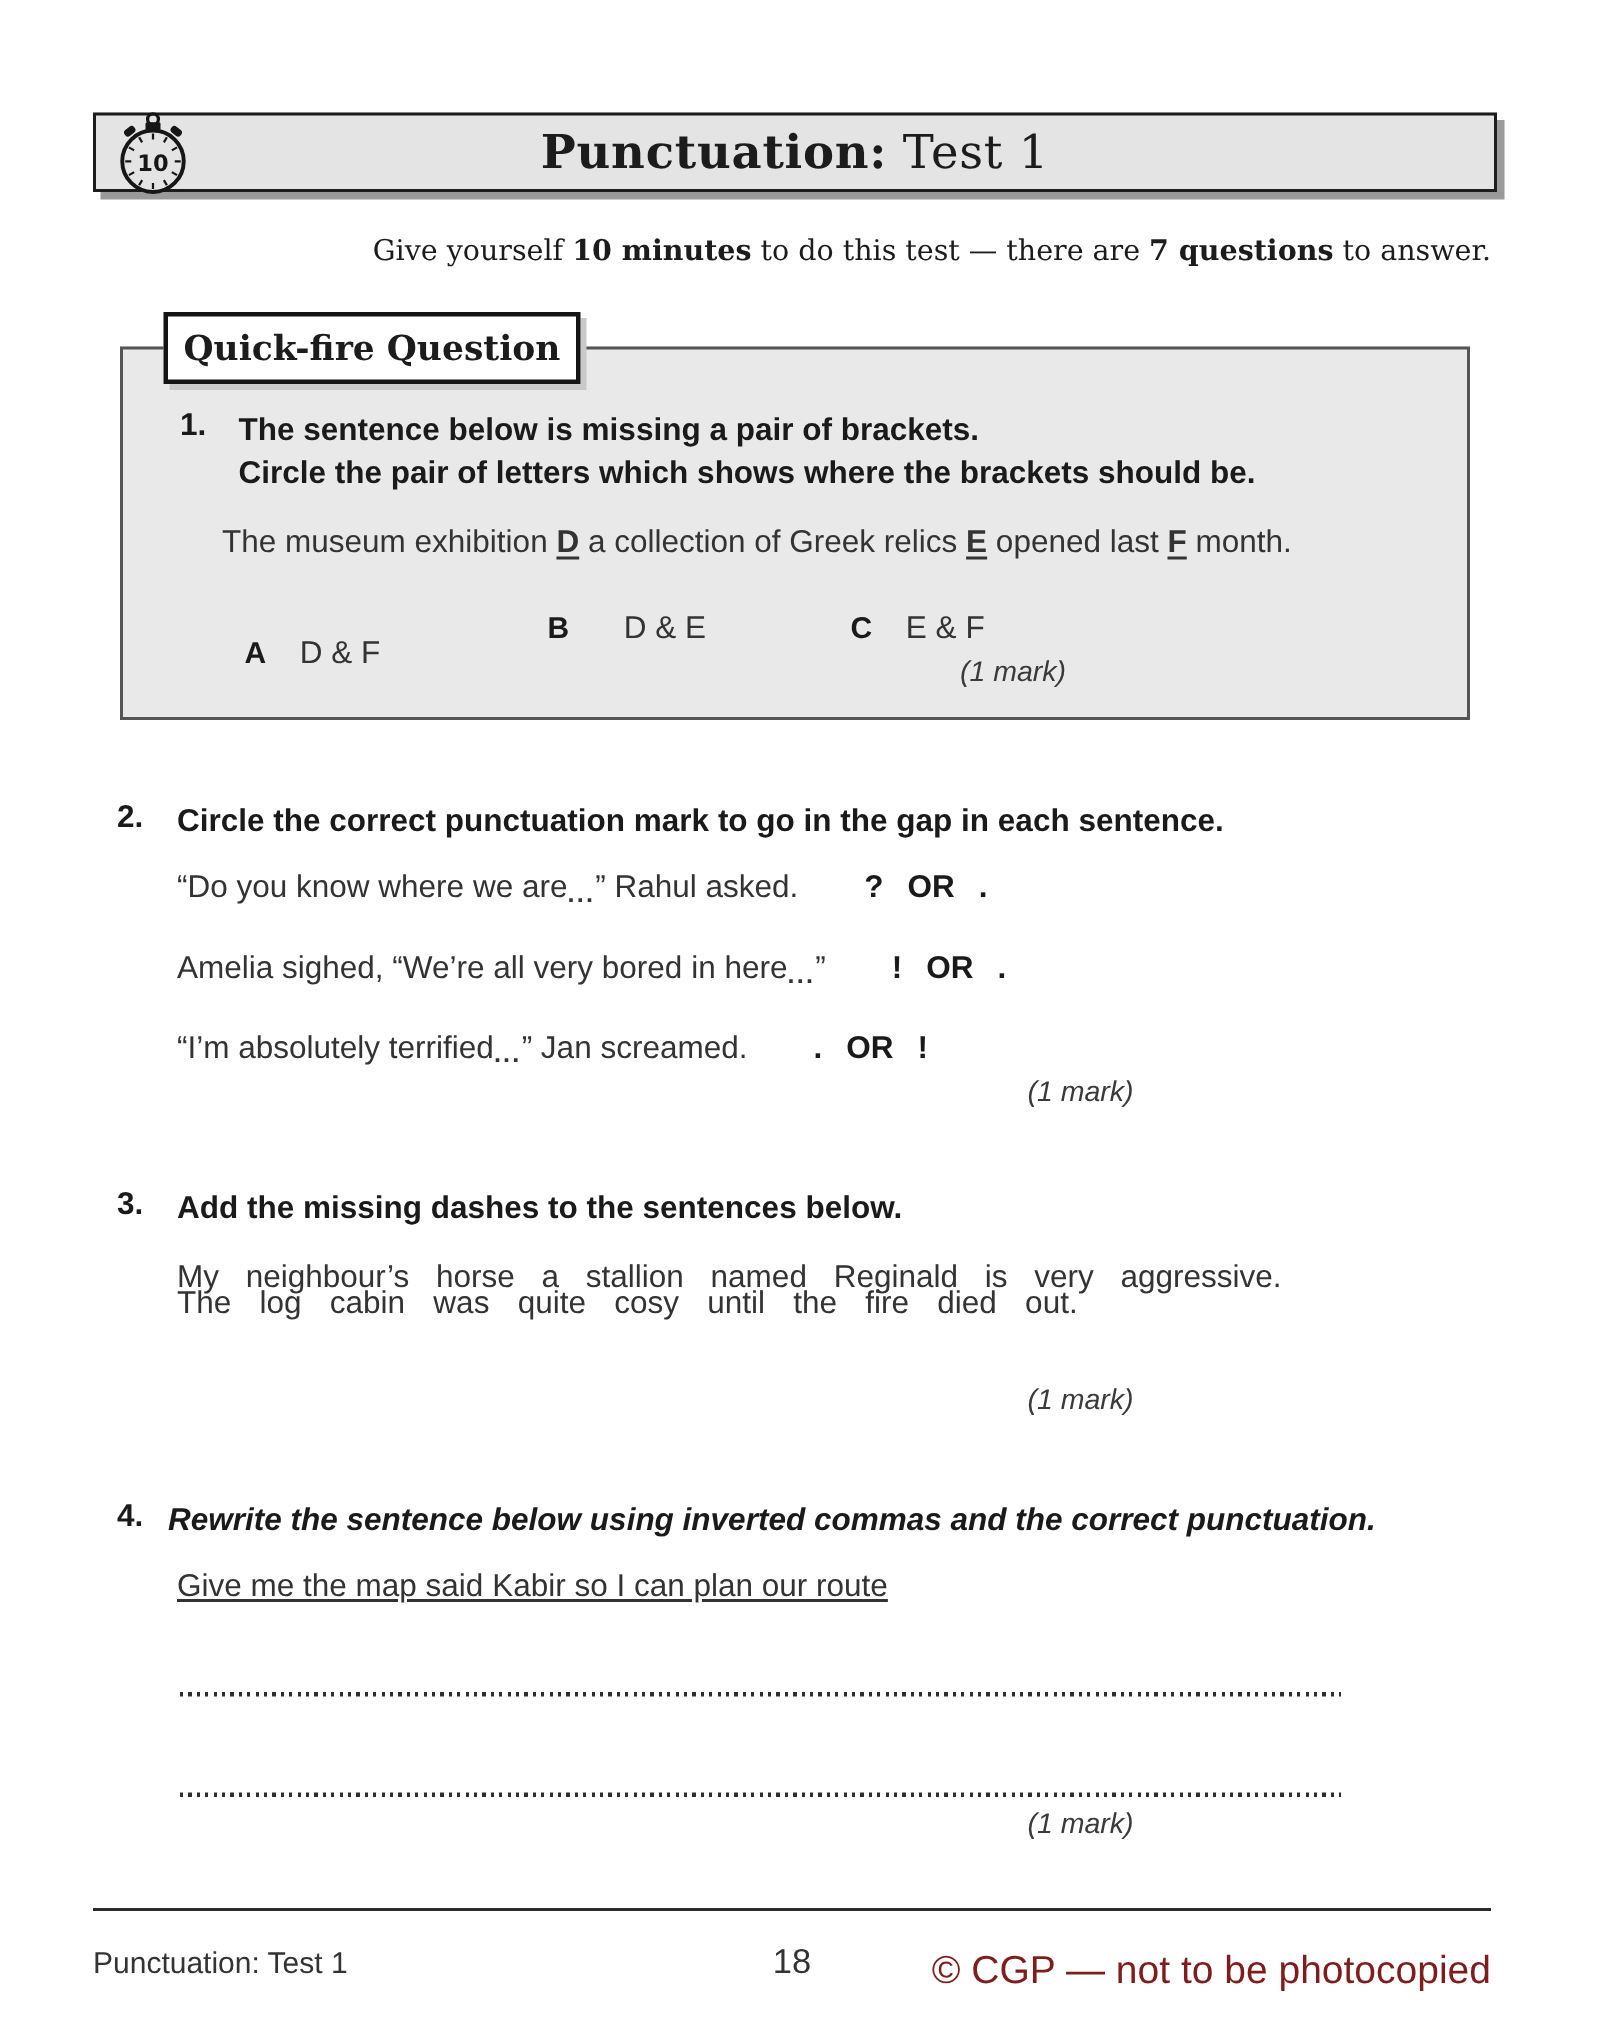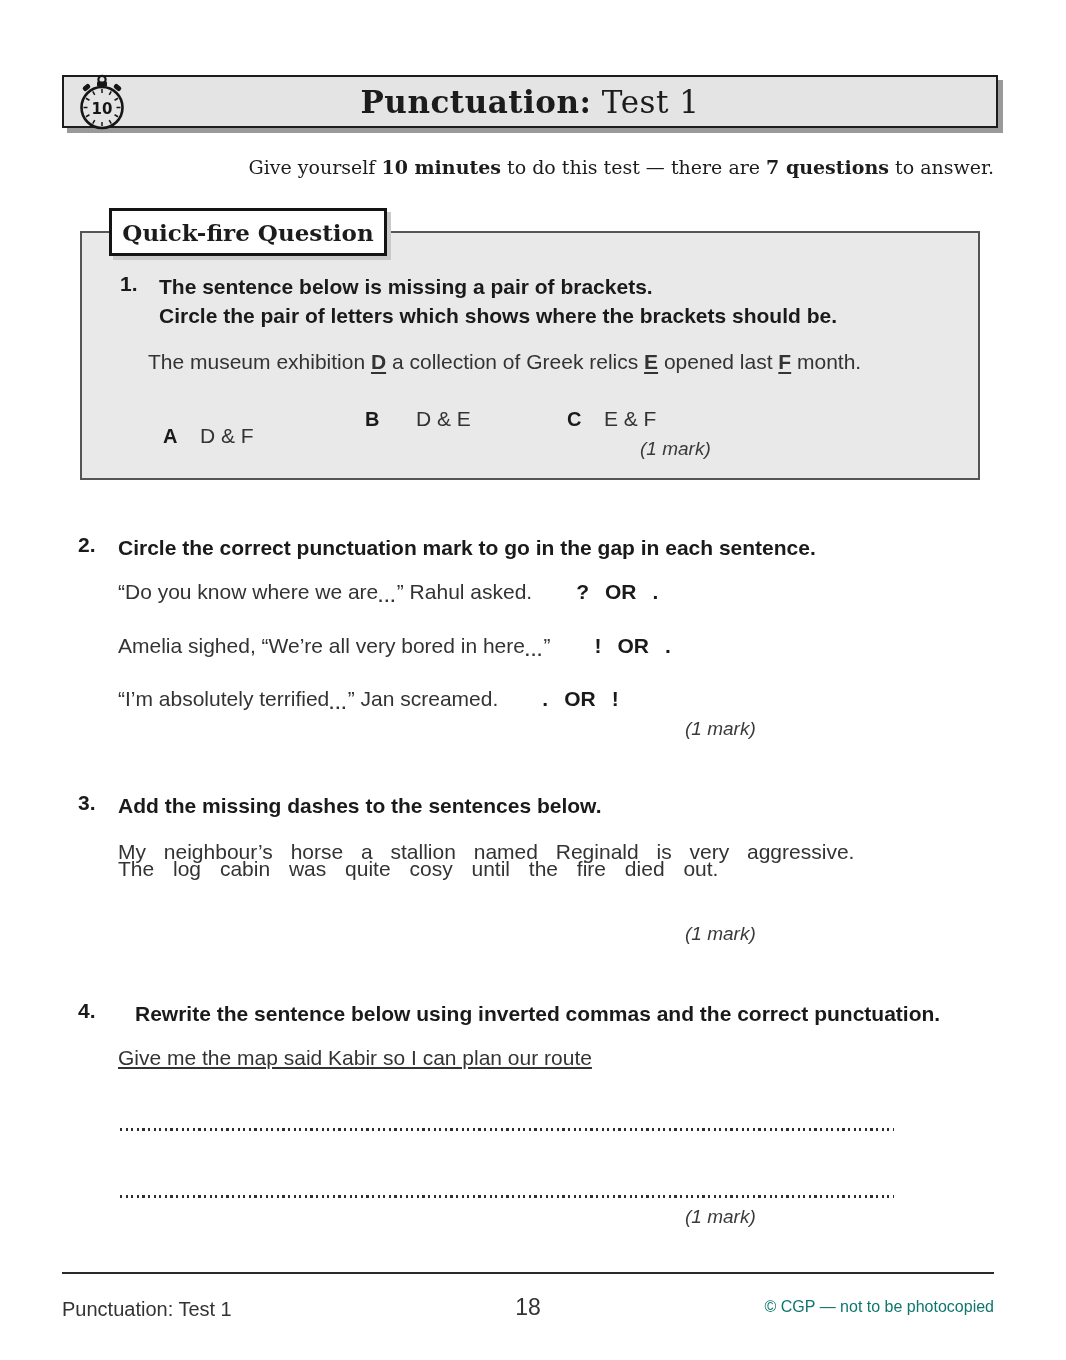--- a/index.html
+++ b/index.html
@@ -79,21 +79,21 @@
 
   .dotted-line {
     height: 3px;
     background: repeating-linear-gradient(to right, #2e2e2e 0 2.2px, transparent 2.2px 5.6px);
   }
 
   
   .footer-rule { left: 62px; top: 1272px; width: 932px; height: 0; border-top: 2.5px solid #2a2a2a; }
   .footer-left  { left: 62px;  top: 1298px; font-size: 20px; color: #333; }
   .footer-page  { left: 62px;  top: 1294px; width: 932px; text-align: center; font-size: 23px; color: #333; }
-  .footer-right { left: 62px;  top: 1298px; width: 932px; text-align: right; font-size: 16px; color: #0f766e; }
+  .footer-right { left: 62px;  top: 1298px; width: 932px; text-align: right; font-size: 26px; color: #7f1d1d; }
 </style>
 </head>
 <body>
 
 <div class="page">
 
   <div class="abs header-bar">
     <svg class="stopwatch" width="58" height="58" viewBox="0 0 58 58">
 
       <circle cx="29" cy="5.5" r="3.6" fill="none" stroke="#161616" stroke-width="2.2"></circle>
@@ -171,21 +171,21 @@
 
   <div class="abs q-number" style="left:78px; top:791px;">3.</div>
   <div class="abs q-heading" style="left:118px; top:791px;">Add the missing dashes to the sentences below.</div>
 
   <div class="abs body-text spread-1" style="left:118px; top:840px;">My neighbour’s horse a stallion named Reginald is very aggressive.</div>
   <div class="abs body-text spread-2" style="left:118px; top:857px;">The log cabin was quite cosy until the fire died out.</div>
 
   <div class="abs marks" style="left:685px; top:923px; width:300px;">(1 mark)</div>
 
   <div class="abs q-number" style="left:78px; top:999px;">4.</div>
-  <div class="abs q-heading" style="left:135px; top:999px;">Rewrite the sentence below using inverted commas and the correct punctuation.</div>
+  <div class="abs q-heading" style="left:112px; top:999px;font-style:italic;">Rewrite the sentence below using inverted commas and the correct punctuation.</div>
 
   <div class="abs body-text" style="left:118px; top:1046px;text-decoration:underline;">Give me the map said Kabir so I can plan our route</div>
 
   <div class="abs dotted-line" style="left:120px; top:1128px; width:774px;"></div>
   <div class="abs dotted-line" style="left:120px; top:1195px; width:774px;"></div>
 
   <div class="abs marks" style="left:685px; top:1206px; width:300px;">(1 mark)</div>
 
   <div class="abs footer-rule"></div>
   <div class="abs footer-left">Punctuation: Test 1</div>

